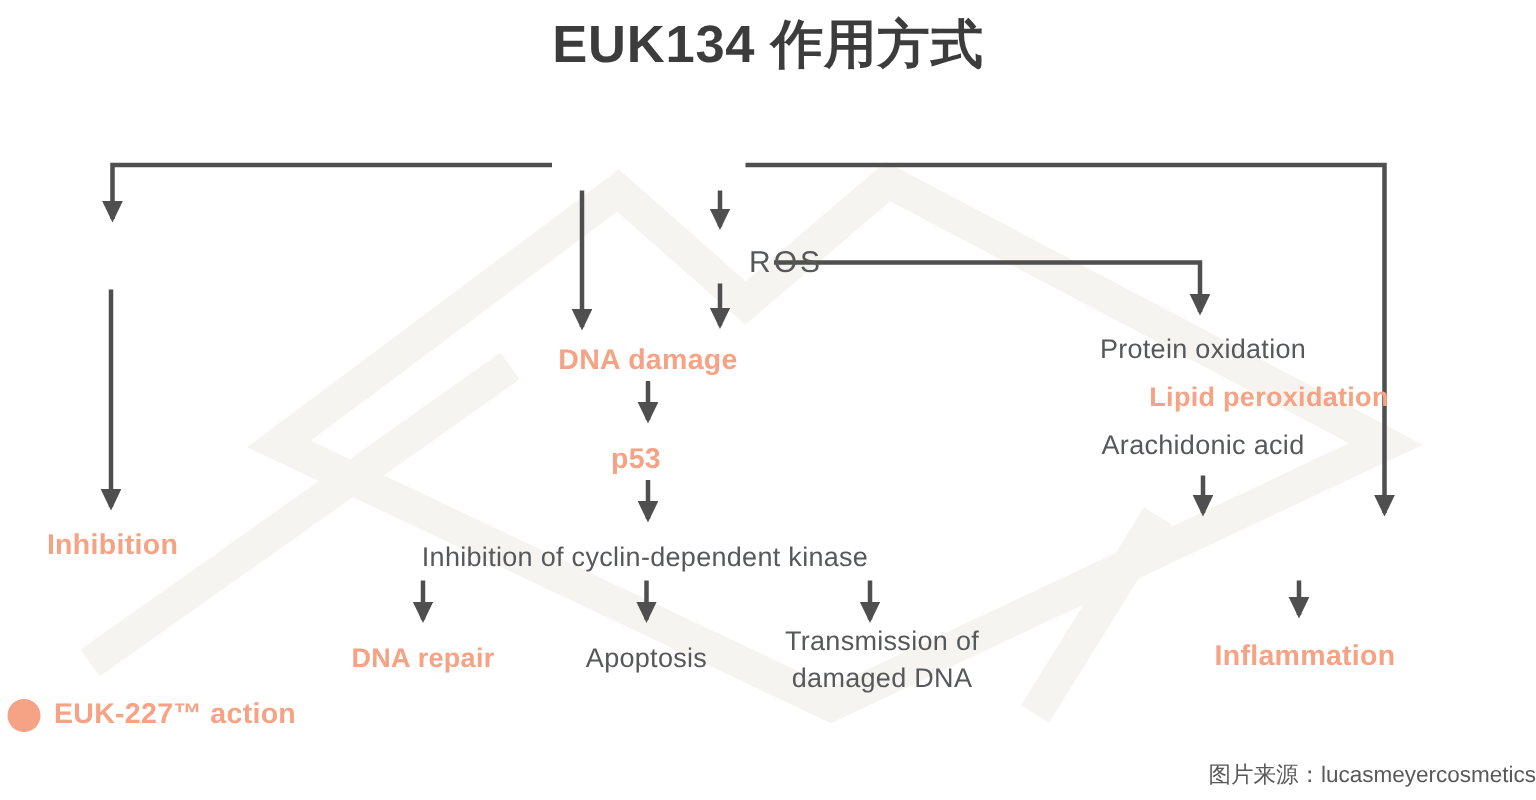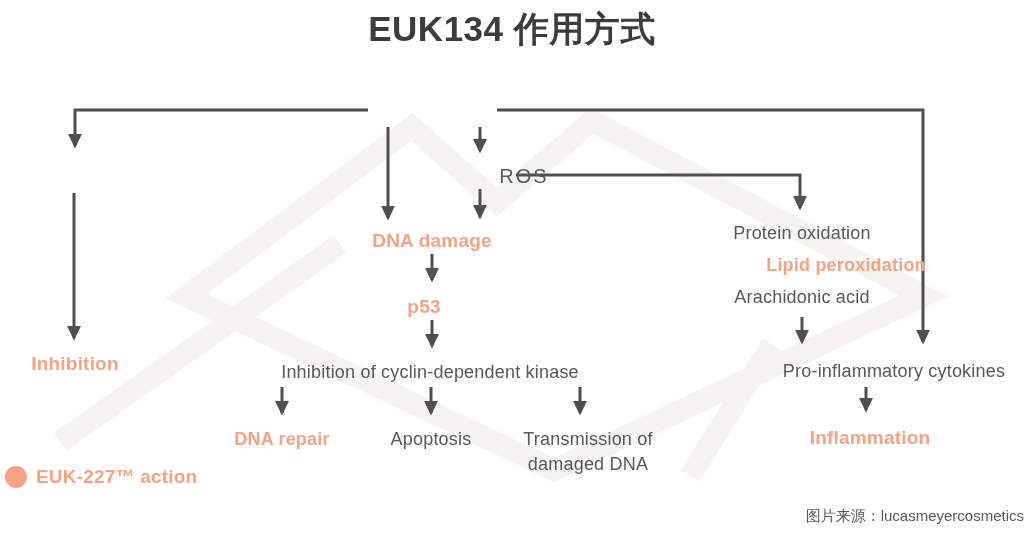--- a/index.html
+++ b/index.html
@@ -90,27 +90,26 @@
   <div class="lbl ros" style="left:480px;top:176px;">ROS</div>
 
   <div class="lbl accent big" style="left:75px;top:364px;">Inhibition</div>
 
   <div class="lbl accent big" style="left:432px;top:241px;">DNA damage</div>
   <div class="lbl accent big" style="left:424px;top:307px;">p53</div>
   <div class="lbl" style="left:430px;top:372px;">Inhibition of cyclin-dependent kinase</div>
 
   <div class="lbl accent" style="left:282px;top:439px;">DNA repair</div>
   <div class="lbl" style="left:431px;top:439px;">Apoptosis</div>
-  <div class="lbl twoline" style="left:588px;top:452px;text-align:center;">Transmission of
+  <div class="lbl twoline" style="left:588px;top:440px;text-align:center;">Transmission of
 damaged DNA</div>
 
   <div class="lbl" style="left:802px;top:233px;">Protein oxidation</div>
   <div class="lbl accent" style="left:802px;top:265px;margin-left:44px;">Lipid peroxidation</div>
   <div class="lbl" style="left:802px;top:297px;">Arachidonic acid</div>
-  <div class="lbl" style="left:894px;top:371px;">Pro-inflammatory cytokines</div>
   <div class="lbl accent big" style="left:870px;top:438px;">Inflammation</div>
 
   <div class="legend">
     <div class="legend-dot"></div>
     <div class="legend-label">EUK-227™ action</div>
   </div>
 
   <div class="caption">图片来源：lucasmeyercosmetics</div>
 
 </div>

